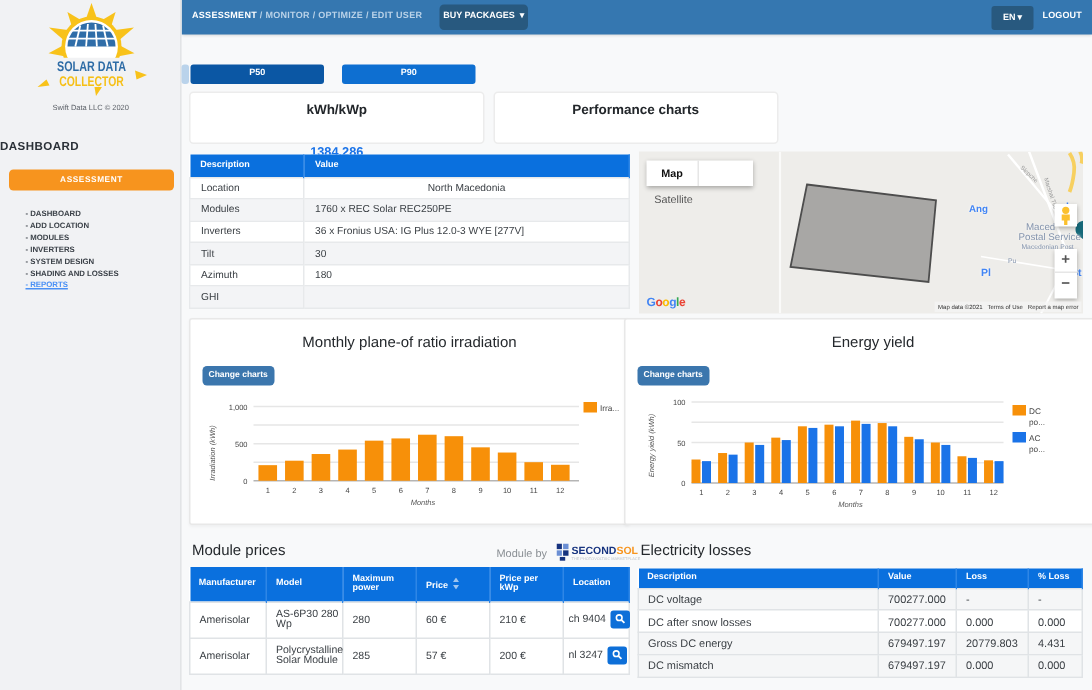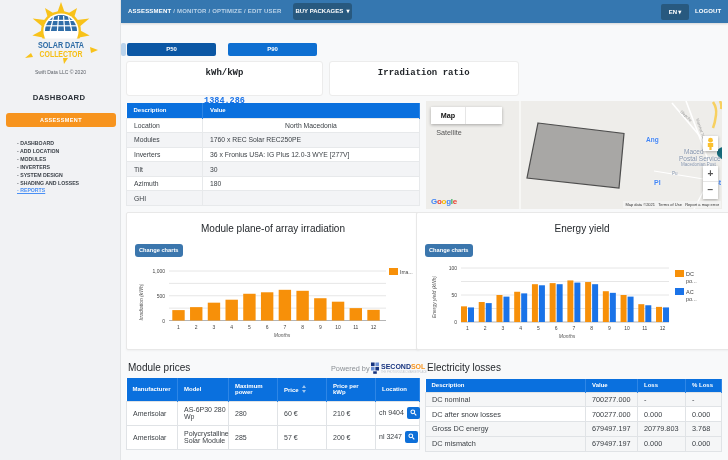--- a/index.html
+++ b/index.html
@@ -3,42 +3,42 @@
 <meta charset="utf-8">
 <style>
   * { margin:0; padding:0; box-sizing:border-box; }
   html,body { width:728px; height:460px; overflow:hidden; }
   body { font-family:"Liberation Sans", sans-serif; background:#f8f9fa; position:relative; }
   .abs { position:absolute; }
 
   
   .sidebar { left:0; top:0; width:121px; height:460px; background:#f1f2f4; border-right:1px solid #e2e4e6; }
   .swift { top:69px; left:0; width:121px; text-align:center; font-size:5px; color:#5a5f66; }
-  .dash-title { top:93px; left:0; width:118px; text-align:center; font-size:7.7px; font-weight:bold; color:#2b3138; letter-spacing:0.3px;}
+  .dash-title { top:93px; left:0; width:118px; text-align:left; font-size:7.7px; font-weight:bold; color:#2b3138; letter-spacing:0.3px;}
   .assess-btn { top:113px; left:6px; width:110px; height:14px; background:#f7941e; border-radius:3px; color:#fff; font-size:5.5px; font-weight:bold; text-align:center; line-height:14px; letter-spacing:0.4px; }
   .menu { top:140px; left:17px; font-size:5.2px; font-weight:bold; color:#3c4249; line-height:7.9px; letter-spacing:0;}
   .menu a { color:#4a90f5; text-decoration:underline; }
 
   
   .topbar { left:121px; top:0; width:607px; height:23px; background:#3577b0; box-shadow:0 1px 2px rgba(0,0,0,0.15); }
   .tb-links { left:128px; top:8px; font-size:6px; font-weight:bold; color:#b9d2e8; letter-spacing:0.2px;}
   .tb-links b { color:#ffffff; }
   .buypack { left:293px; top:3px; width:59px; height:17px; background:#28597f; border-radius:3px; color:#fff; font-size:6px; font-weight:bold; text-align:center; line-height:17px; }
   .enbox { left:661px; top:4px; width:28px; height:16px; background:#28597f; border-radius:2px; color:#fff; font-size:6px; font-weight:bold; text-align:center; line-height:16px; }
   .logout { left:695px; top:8px; font-size:6px; font-weight:bold; color:#fff; letter-spacing:0.1px;}
 
   
   .p50 { left:127px; top:43px; width:89px; height:13px; background:#0b57a4; border-radius:2px; color:#fff; font-size:6px; font-weight:bold; text-align:center; line-height:13px;}
   .p90 { left:228px; top:43px; width:89px; height:13px; background:#0e6fd1; border-radius:2px; color:#fff; font-size:6px; font-weight:bold; text-align:center; line-height:13px;}
 
   
   .kpis { left:126px; top:61px; width:596px; height:35px; display:flex; }
   .kpi:nth-child(1) { flex:0 0 197px; margin-right:6px; }
   .kpi:nth-child(2) { flex:0 0 189.5px; margin-right:7px; }
-  .kpi { flex:1; background:#fff; border:1px solid #ececec; border-radius:3px; text-align:center; padding-top:6px;font-family:Liberation Mono, monospace; }
+  .kpi { flex:1; background:#fff; border:1px solid #ececec; border-radius:3px; text-align:center; padding-top:6px; }
   .kpi .t { font-size:9px; font-weight:bold; color:#22262a; }
   .kpi .v { font-size:8.5px; font-weight:bold; color:#1a73e8; margin-top:18px;}
 
   
   .dtable { left:126px; top:103px; width:294px; border-collapse:collapse; font-size:6.8px; color:#3a3f44; background:#fff; }
   .dtable th { background:#0a70de; color:#fff; text-align:left; font-size:6px; height:15px; padding:0 0 0 7px; border-right:1px solid #2e86e6;}
   .dtable td { height:14.6px; padding:0 0 0 7px; border:1px solid #e7e9eb; }
   .dtable tr.alt td { background:#f3f4f6; }
   .dtable td.ctr { text-align:center; padding:0; }
 
@@ -146,21 +146,21 @@
 <div class="abs" style="left:121px;top:43px;width:5px;height:13px;background:#bad3eb;border-radius:2px;"></div>
 <div class="abs p50">P50</div>
 <div class="abs p90">P90</div>
 
 <div class="abs kpis">
   <div class="kpi">
       <div class="t">kWh/kWp</div>
       <div class="v">1384.286</div>
     </div>
   <div class="kpi">
-      <div class="t">Irradiation ratio</div>
+      <div class="t">Performance charts</div>
     </div>
 </div>
 
 <table class="abs dtable">
   <tbody>
       <tr>
         <th style="width:76px;">Description</th>
         <th>Value</th>
       </tr>
   <tr>
@@ -226,21 +226,21 @@
       <div class="zp">+</div>
       <div>−</div>
     </div>
   <svg class="abs gglogo" width="28" height="10" viewBox="0 0 28 10">
     <text x="0" y="8" font-size="8" font-family="Liberation Sans" font-weight="bold" letter-spacing="-0.3"><tspan fill="#4285F4">G</tspan><tspan fill="#EA4335">o</tspan><tspan fill="#FBBC05">o</tspan><tspan fill="#4285F4">g</tspan><tspan fill="#34A853">l</tspan><tspan fill="#EA4335">e</tspan></text>
   </svg>
   <div class="abs attrib"><span>Map data ©2021 &nbsp; Terms of Use &nbsp; Report a map error</span></div>
 </div>
 
 <div class="abs card chart1">
-  <div class="abs ctitle">Module plane-of array irradiation</div>
+  <div class="abs ctitle">Monthly plane-of ratio irradiation</div>
   <div class="abs chbtn">Change charts</div>
   <svg class="abs" style="left:0;top:46px;" width="292" height="91" id="c1">
       <line x1="42" y1="61.5" x2="259" y2="61.5" stroke="#b5b5b5" stroke-width="1"></line>
       <line x1="42" y1="49.125" x2="259" y2="49.125" stroke="#e6e6e6" stroke-width="1"></line>
       <line x1="42" y1="36.75" x2="259" y2="36.75" stroke="#e6e6e6" stroke-width="1"></line>
       <line x1="42" y1="24.375" x2="259" y2="24.375" stroke="#e6e6e6" stroke-width="1"></line>
       <line x1="42" y1="12" x2="259" y2="12" stroke="#e6e6e6" stroke-width="1"></line>
       <text x="38" y="63.5" font-size="5" fill="#444" text-anchor="end">0</text>
       <text x="38" y="38.75" font-size="5" fill="#444" text-anchor="end">500</text>
       <text x="38" y="14" font-size="5" fill="#444" text-anchor="end">1,000</text>
@@ -328,21 +328,21 @@
       <rect x="258" y="11" width="9" height="7" fill="#f79009"></rect>
       <text x="269" y="17" font-size="5.5" fill="#444">DC</text>
       <text x="269" y="24" font-size="5.5" fill="#444">po...</text>
       <rect x="258" y="29" width="9" height="7" fill="#1a73e8"></rect>
       <text x="269" y="35" font-size="5.5" fill="#444">AC</text>
       <text x="269" y="42" font-size="5.5" fill="#444">po...</text>
     </svg>
 </div>
 
 <div class="abs sect-title mp-title">Module prices</div>
-<div class="abs powered">Powered by</div>
+<div class="abs powered">Module by</div>
 <div class="abs" style="left:371px;top:361px;">
   <svg width="56" height="14">
     <rect x="0" y="1.5" width="3.6" height="3.6" fill="#16337f"></rect>
       <rect x="4.4" y="1.5" width="3.6" height="3.6" fill="#6b8fd4"></rect>
     <rect x="0" y="5.9" width="3.6" height="3.6" fill="#6b8fd4"></rect>
       <rect x="4.4" y="5.9" width="3.6" height="3.6" fill="#16337f"></rect>
     <rect x="2.2" y="10.3" width="3.6" height="2.5" fill="#16337f"></rect>
     <text x="10" y="8" font-size="7" font-weight="bold" fill="#16337f" font-family="Liberation Sans">SECOND<tspan fill="#f7941d">SOL</tspan></text>
     <text x="10" y="12" font-size="2.6" fill="#c0c5cb" font-family="Liberation Sans">THE PHOTOVOLTAIC MARKETPLACE</text>
   </svg>
@@ -388,36 +388,36 @@
 <div class="abs sect-title el-title">Electricity losses</div>
 <table class="abs ltable">
   <tbody>
       <tr>
     <th style="width:160px;">Description</th>
     <th style="width:52px;">Value</th>
     <th style="width:48px;">Loss</th>
     <th>% Loss</th>
   </tr>
   <tr class="alt">
-        <td>DC nominal</td>
+        <td>DC voltage</td>
         <td>700277.000</td>
         <td>-</td>
         <td>-</td>
       </tr>
   <tr>
         <td>DC after snow losses</td>
         <td>700277.000</td>
         <td>0.000</td>
         <td>0.000</td>
       </tr>
   <tr class="alt">
         <td>Gross DC energy</td>
         <td>679497.197</td>
         <td>20779.803</td>
-        <td>3.768</td>
+        <td>4.431</td>
       </tr>
   <tr class="alt">
         <td>DC mismatch</td>
         <td>679497.197</td>
         <td>0.000</td>
         <td>0.000</td>
       </tr>
 </tbody>
   </table>
 

